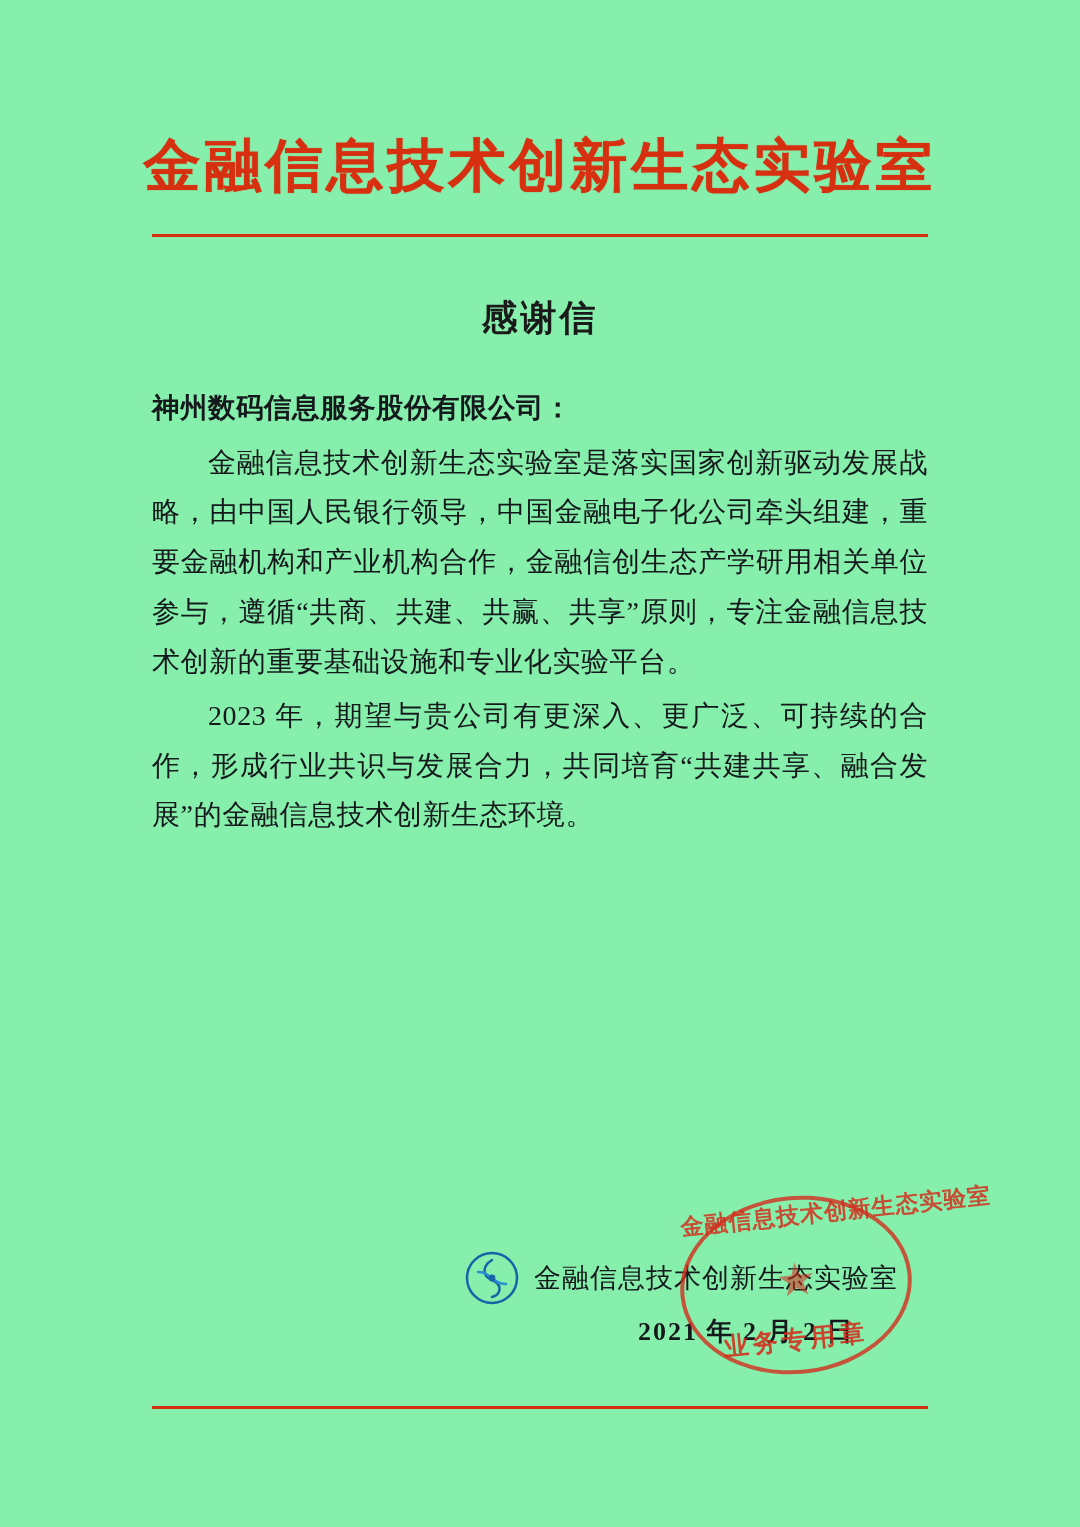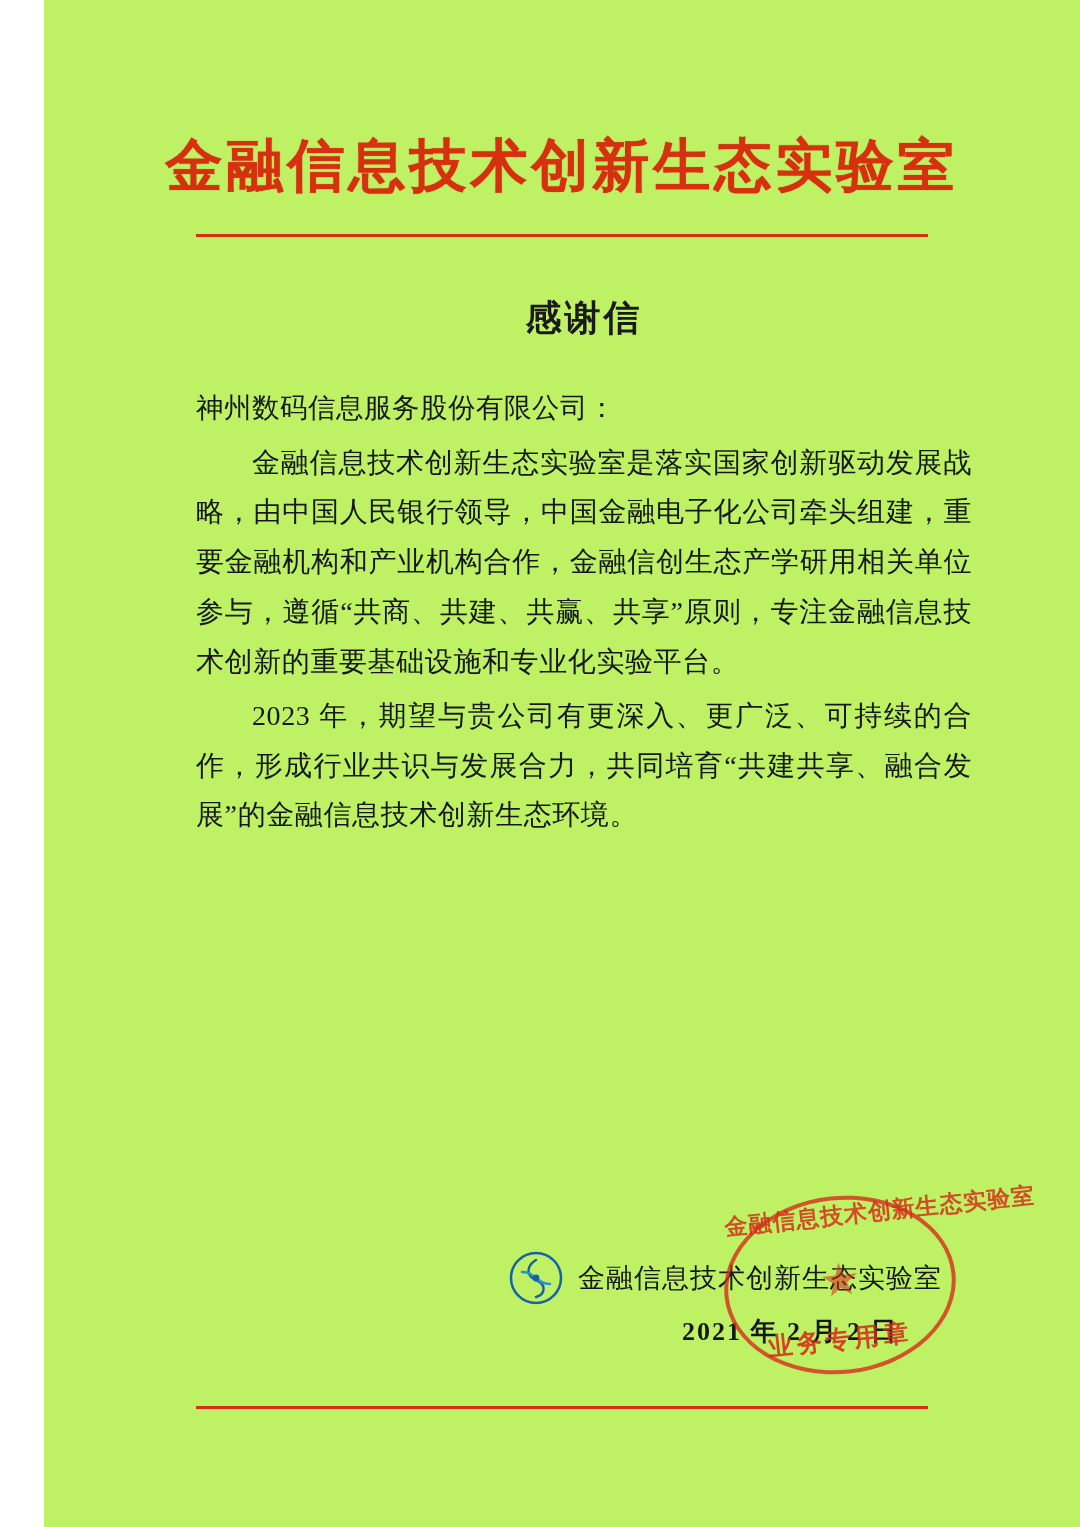--- a/index.html
+++ b/index.html
@@ -12,22 +12,21 @@
     height: 1527px;
     position: relative;
     font-family: "Liberation Serif", "DejaVu Serif", serif;
     color: #111;
     overflow: hidden;
   }
 
   .page {
     position: absolute;
     inset: 0;
-    background: #bef264;
-    margin-left: 44px;
+    background: #86efac;
   }
 
   
   .letterhead {
     position: absolute;
     top: 132px;
     left: 0;
     right: 0;
     text-align: center;
   }
@@ -65,20 +64,21 @@
     letter-spacing: 3px;
     color: #1a1a1a;
     margin: 16px 0 44px 0;
   }
   .salutation {
     font-size: 27.5px;
     line-height: 1.55;
     letter-spacing: 0.5px;
     color: #15191c;
     margin-bottom: 8px;
+    font-weight: bold;
   }
   .para {
     font-size: 28px;
     line-height: 1.78;
     letter-spacing: 0.6px;
     text-align: justify;
     text-justify: inter-ideograph;
     text-indent: 2em;
     color: #15191c;
     margin: 0 0 4px 0;

